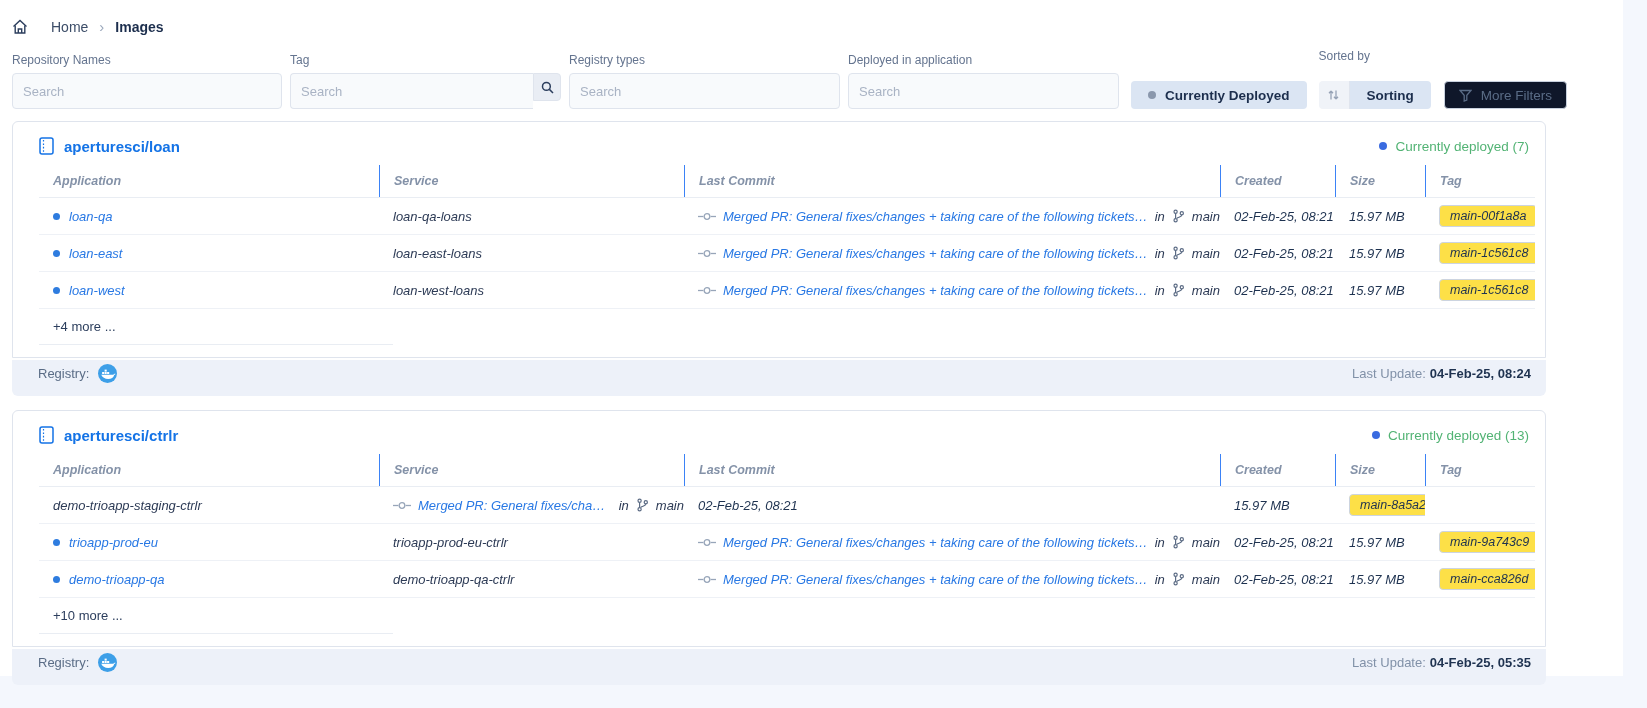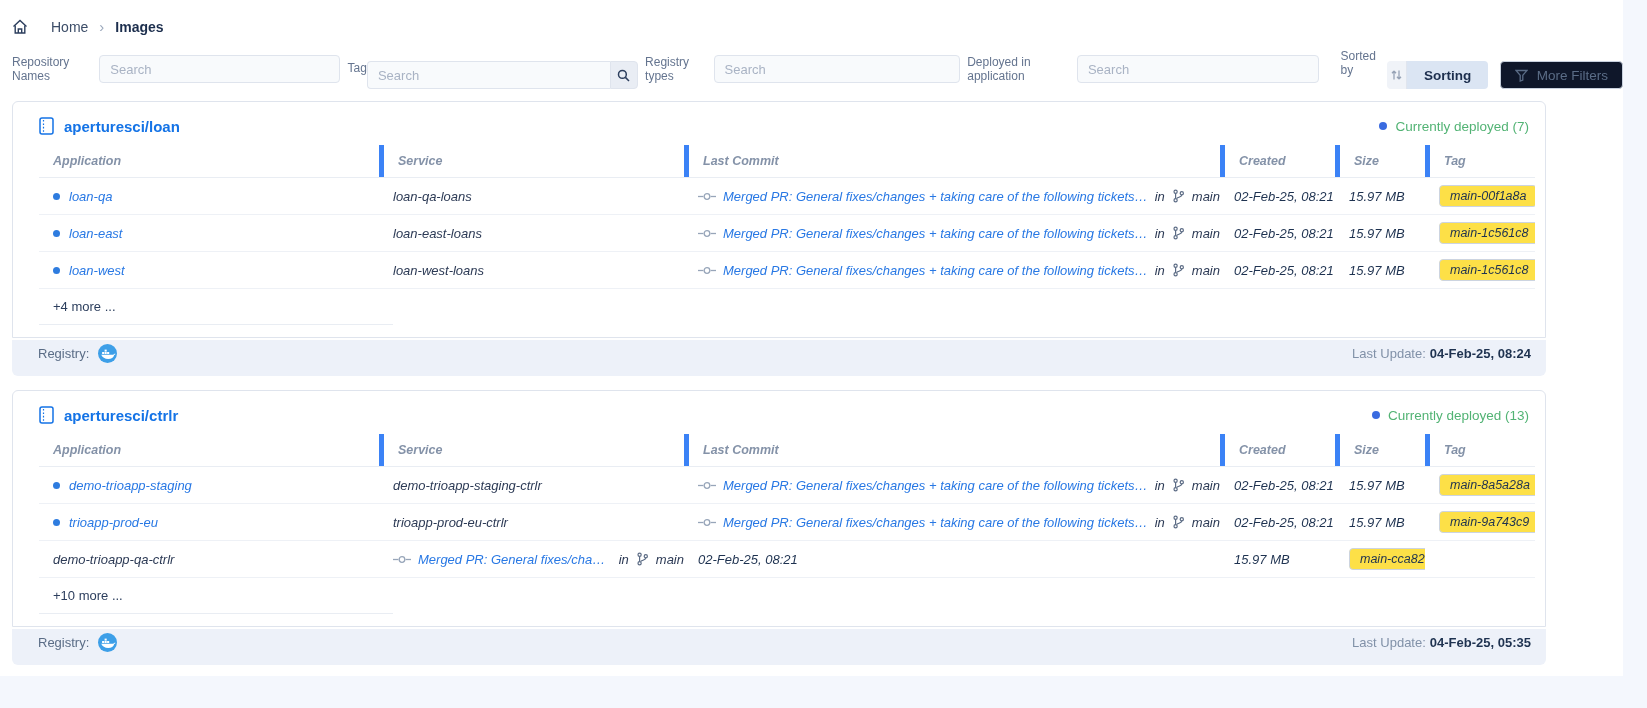--- a/index.html
+++ b/index.html
@@ -15,24 +15,24 @@
     width: 1623px; height: 676px;
     background: #ffffff;
   }
   
   .breadcrumb { display:flex; align-items:center; gap:9px; padding:18px 0 0 12px; font-size:14px; }
   .breadcrumb .home-link { display:flex; align-items:center; gap:23px; color:#3c4d68; cursor:pointer; }
   .breadcrumb .sep { color:#9aa7bb; font-size:15px; margin:0 2px; }
   .breadcrumb .current { font-weight:bold; color:#1c2e4d; }
   
   .filters { display:flex; align-items:flex-end; padding: 14px 0 0 12px; }
-  .fgroup { display:flex; flex-direction:row;justify-content:space-between; }
+  .fgroup { display:flex; flex-direction:column;justify-content:space-between; }
   .fgroup .flabel { font-size:12px; color:#64748f; margin-bottom:6px; }
   .finput {
-    height:28px; background:#f8fafc; border:1px solid #dfe4ed; border-radius:4px;
+    height:36px; background:#f8fafc; border:1px solid #dfe4ed; border-radius:4px;
     padding:0 10px; font-size:13px; color:#1e3250; outline:none; width:100%;
     font-family:"Liberation Sans",sans-serif;
   }
   .finput::placeholder { color:#a9b3c4; }
   .w-repo { width:270px; }
   .w-tag  { width:243px; }
   .w-reg  { width:271px; }
   .w-dep  { width:271px; }
   .tag-wrap { display:flex; }
   .tag-wrap .finput { border-top-right-radius:0; border-bottom-right-radius:0; border-right:none; }
@@ -69,21 +69,21 @@
     display:grid;
     grid-template-columns: 340px 305px 1fr 115px 90px 110px;
     align-items:center;
     font-style:italic;
   }
   .thead { border-bottom:1px solid #e9edf3; }
   .thead > div {
     font-size:12.5px; color:#8492a8; font-weight:bold;
     padding:9px 4px 9px 14px;
   }
-  .thead > div + div { border-left:5px solid #3b82f6; }
+  .thead > div + div { border-left:1px solid #3b82f6; }
   .trow { height:37px; border-bottom:1px solid #eef1f6; font-size:13px; }
   .trow > div { padding-left:14px; overflow:hidden; white-space:nowrap; }
   .cell-app { display:flex; align-items:center; gap:9px; }
   .app-dot { width:7px; height:7px; border-radius:50%; background:#2e7cdf; flex:none; }
   .app-link { color:#2878e4; text-decoration:none; cursor:pointer; }
   .cell-service { color:#2c3a55; }
   .cell-commit { display:flex; align-items:center; gap:7px; }
   .commit-link { color:#2878e4; text-decoration:none; cursor:pointer; overflow:hidden; text-overflow:ellipsis; white-space:nowrap; }
   .in-word, .branch-name { color:#2c3a55; }
   .cell-created, .cell-size { color:#1e3250; }
@@ -145,20 +145,24 @@
     <div class="fgroup">
       <span class="flabel">Registry types</span>
       <input class="finput w-reg" type="text" placeholder="Search" style="">
     </div>
     <div class="gap8"></div>
     <div class="fgroup">
       <span class="flabel">Deployed in application</span>
       <input class="finput w-dep" type="text" placeholder="Search" style="">
     </div>
     <div class="gap12"></div>
+    <div class="chip">
+      <span class="chip-dot"></span>
+      <span>Currently Deployed</span>
+    </div>
     <div class="gap12"></div>
     <div class="fgroup">
       <span class="flabel">Sorted by</span>
       <div class="sort-control">
         <span class="sort-iconseg">
           <svg width="11" height="12" viewBox="0 0 11 12" fill="none" stroke="#97a3b6" stroke-width="1.3">
             <path d="M3 10.5 V2 M3 2 L1 4.2 M3 2 L5 4.2"></path>
               <path d="M8 1.5 V10 M8 10 L6 7.8 M8 10 L10 7.8"></path>
           </svg>
         </span>
@@ -345,24 +349,20 @@
         <div class="thead">
           <div>Application</div>
           <div>Service</div>
           <div>Last Commit</div>
           <div>Created</div>
           <div>Size</div>
           <div>Tag</div>
         </div>
         <div class="tbody">
   <div class="trow">
-    <div class="cell-app">
-      <span class="app-dot"></span>
-      <a class="app-link">demo-trioapp-staging</a>
-    </div>
     <div class="cell-service">demo-trioapp-staging-ctrlr</div>
     <div class="cell-commit">
       <span>
         <svg width="18" height="9" viewBox="0 0 18 9" fill="none" stroke="#97a5b9" stroke-width="1.3">
           <path d="M0 4.5 H5.4"></path>
                       <circle cx="9" cy="4.5" r="2.8"></circle>
                       <path d="M12.6 4.5 H18"></path>
         </svg>
       </span>
       <a class="commit-link">Merged PR: General fixes/changes + taking care of the following tickets: AP-505...</a>
@@ -407,20 +407,24 @@
         </svg>
       </span>
       <span class="branch-name">main</span>
     </div>
     <div class="cell-created">02-Feb-25, 08:21</div>
     <div class="cell-size">15.97 MB</div>
     <div class="cell-tag"><span class="tag-badge">main-9a743c9</span></div>
   </div>
 
   <div class="trow">
+    <div class="cell-app">
+      <span class="app-dot"></span>
+      <a class="app-link">demo-trioapp-qa</a>
+    </div>
     <div class="cell-service">demo-trioapp-qa-ctrlr</div>
     <div class="cell-commit">
       <span>
         <svg width="18" height="9" viewBox="0 0 18 9" fill="none" stroke="#97a5b9" stroke-width="1.3">
           <path d="M0 4.5 H5.4"></path>
                       <circle cx="9" cy="4.5" r="2.8"></circle>
                       <path d="M12.6 4.5 H18"></path>
         </svg>
       </span>
       <a class="commit-link">Merged PR: General fixes/changes + taking care of the following tickets: AP-505...</a>

